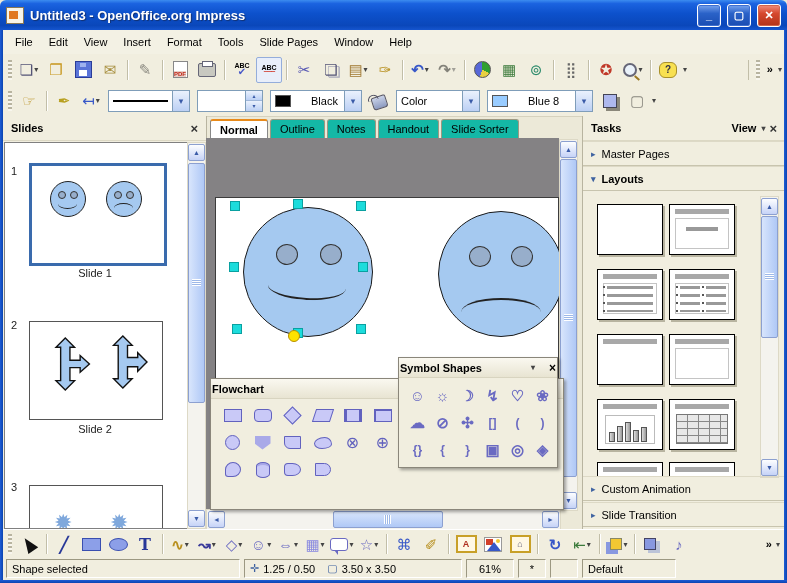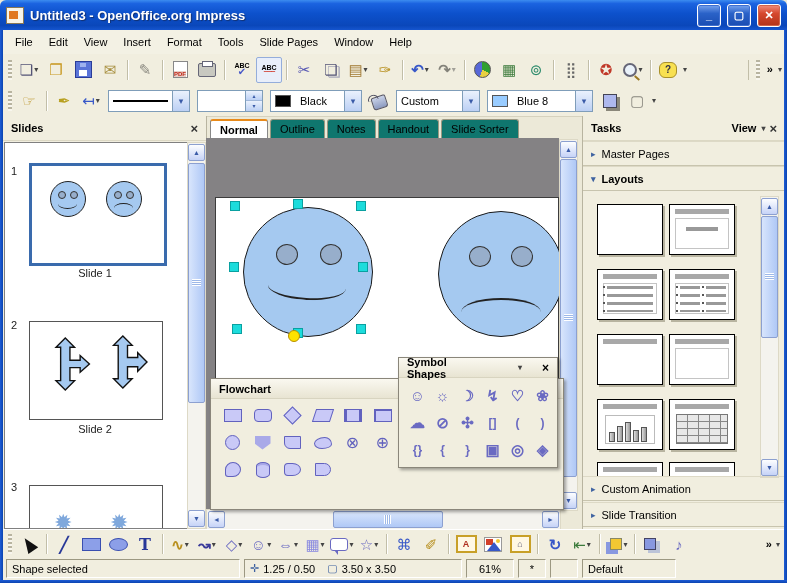--- a/index.html
+++ b/index.html
@@ -75,21 +75,21 @@
   .ic-picture{width:16px;height:13px;position:relative;background:#fff;border:1px solid #999;overflow:hidden;}
   .ic-picture .sq{position:absolute;left:1px;top:1px;width:7px;height:6px;background:#D2402A;}
   .ic-picture .tr{position:absolute;right:0;bottom:0;width:0;height:0;border-left:7px solid transparent;
     border-right:7px solid transparent;border-bottom:9px solid #3858C8;}
   .ic-picture .sun{position:absolute;right:1px;top:1px;width:4px;height:4px;border-radius:50%;background:#F2C832;}
   .ic-rect{width:17px;height:11px;background:#8C9FE8;border:1px solid #3A4FB0;}
   .ic-ellipse{width:17px;height:11px;background:#8C9FE8;border:1px solid #3A4FB0;border-radius:50%;}
   .ic-text{font-family:"DejaVu Serif",serif;font-weight:bold;font-size:16px;color:#283898;}
   
   .combo{height:20px;background:#fff;border:1px solid #7F9DB9;display:flex;align-items:center;margin:0 3px;}
-  .combo .val{flex:1;padding:0 4px;display:flex;align-items:center;gap:9px;overflow:hidden;white-space:nowrap;}
+  .combo .val{flex:1;padding:0 4px;display:flex;align-items:center;gap:20px;overflow:hidden;white-space:nowrap;}
   .combo .btn{width:16px;height:100%;background:linear-gradient(#EAF1FD,#BCD0F4);border-left:1px solid #7F9DB9;
     display:flex;align-items:center;justify-content:center;color:#3A5BA8;font-size:9px;}
   .swatch{width:14px;height:10px;border:1px solid #555;display:inline-block;}
   .lineprev{width:100%;height:2px;background:#000;}
   .spin{display:flex;flex-direction:column;width:16px;height:100%;border-left:1px solid #7F9DB9;}
   .spin span{flex:1;display:flex;align-items:center;justify-content:center;font-size:6px;color:#3A5BA8;
     background:linear-gradient(#EAF1FD,#BCD0F4);}
   .spin span+span{border-top:1px solid #9FB6D9;}
   
   .slides-panel{position:absolute;left:3px;top:116px;width:203px;height:413px;background:#F1EEDF;border-right:1px solid #B8B4A0;}
@@ -110,33 +110,33 @@
   .sbtn{position:absolute;width:15px;height:15px;background:linear-gradient(#FDFEFF,#C6D3F7);border:1px solid #8CA0D0;
     border-radius:2px;display:flex;align-items:center;justify-content:center;color:#3A5BA8;font-size:7px;}
   .sthumbv{position:absolute;width:15px;background:linear-gradient(90deg,#D8E5FC,#AFC8F6);border:1px solid #8CA0D0;border-radius:2px;}
   .ridges{position:absolute;left:3px;right:3px;top:50%;height:7px;margin-top:-4px;
     background:repeating-linear-gradient(180deg,#FFF 0 1px,#9DB8E8 1px 2px);}
   .sthumbh{position:absolute;height:15px;background:linear-gradient(#D8E5FC,#AFC8F6);border:1px solid #8CA0D0;border-radius:2px;}
   .ridgesh{position:absolute;top:3px;bottom:3px;left:50%;width:7px;margin-left:-4px;
     background:repeating-linear-gradient(90deg,#FFF 0 1px,#9DB8E8 1px 2px);}
   
   .tabs{position:absolute;left:206px;top:116px;width:374px;height:22px;display:flex;align-items:flex-end;padding-left:4px;gap:2px;}
-  .tab{padding:3px 9px;background:#0f766e;border:1px solid #9C9882;border-bottom:none;border-radius:3px 3px 0 0;}
+  .tab{padding:3px 9px;background:#14b8a6;border:1px solid #9C9882;border-bottom:none;border-radius:3px 3px 0 0;}
   .tab.active{background:#fff;font-weight:bold;border-color:#888;border-top:2px solid #E88A1A;position:relative;top:1px;}
   .canvas{position:absolute;left:206px;top:138px;width:353px;height:371px;background:#848284;overflow:hidden;}
   .page{position:absolute;left:9px;top:59px;width:342px;height:260px;background:#fff;border:1px solid #3c3c3c;}
   .face{position:absolute;border-radius:50%;background:#A5C9F0;border:1px solid #1a1a1a;}
   .eye{position:absolute;width:20px;height:19px;border-radius:50%;background:#97AECB;border:1px solid #333;}
   .smile{position:absolute;border-bottom:2px solid #222;border-radius:50%;}
   .frown{position:absolute;border-top:2px solid #222;border-radius:50%;}
   .h{position:absolute;width:8px;height:8px;background:#1CDCDC;border:1px solid #0AA0A0;z-index:4;}
   .hy{position:absolute;width:10px;height:10px;background:#FFE200;border:1px solid #B89000;border-radius:50%;z-index:5;}
   
   .fpanel{position:absolute;background:#F1EEDF;border:1px solid #8A867A;box-shadow:2px 2px 3px rgba(0,0,0,.35);}
-  .fpanel .fhead{height:19px;display:flex;align-items:center;padding:0 8px;font-weight:bold;gap:20px;
+  .fpanel .fhead{height:19px;display:flex;align-items:center;padding:0 1px;font-weight:bold;gap:14px;
      background:linear-gradient(#FAF8F0,#E8E4D2);border-bottom:1px solid #D8D4C0;}
   .fhead .sp{flex:1;}
   .fhead .hx{font-size:12px;font-weight:bold;}
   .symgrid{display:grid;grid-template-columns:repeat(6,25px);grid-auto-rows:27px;padding:4px 6px;justify-items:center;align-items:center;}
   .sym{color:#6A6AC2;font-size:15px;font-weight:bold;}
   .sym.small{font-size:12px;}
   .flowgrid{padding:3px 8px;}
   .frow{display:flex;gap:3px;}
   .fcell{width:27px;height:27px;display:flex;align-items:center;justify-content:center;}
   .fs{background:#C9C9F7;border:1px solid #6262BE;box-sizing:border-box;}
@@ -359,21 +359,21 @@
         </span>
       <span class="btn">▾</span>
     </span>
     <span class="tbtn">
         <span class="ic-paintcan">
           <i></i>
         </span>
       </span>
     <span class="combo" style="width:82px">
       <span class="val">
-          <span>Custom</span>
+          <span>Color</span>
         </span>
       <span class="btn">▾</span>
     </span>
     <span class="combo" style="width:104px">
       <span class="val">
           <span class="swatch" style="background:#99CCFF"></span>
           <span>Blue 8</span>
         </span>
       <span class="btn">▾</span>
     </span>

